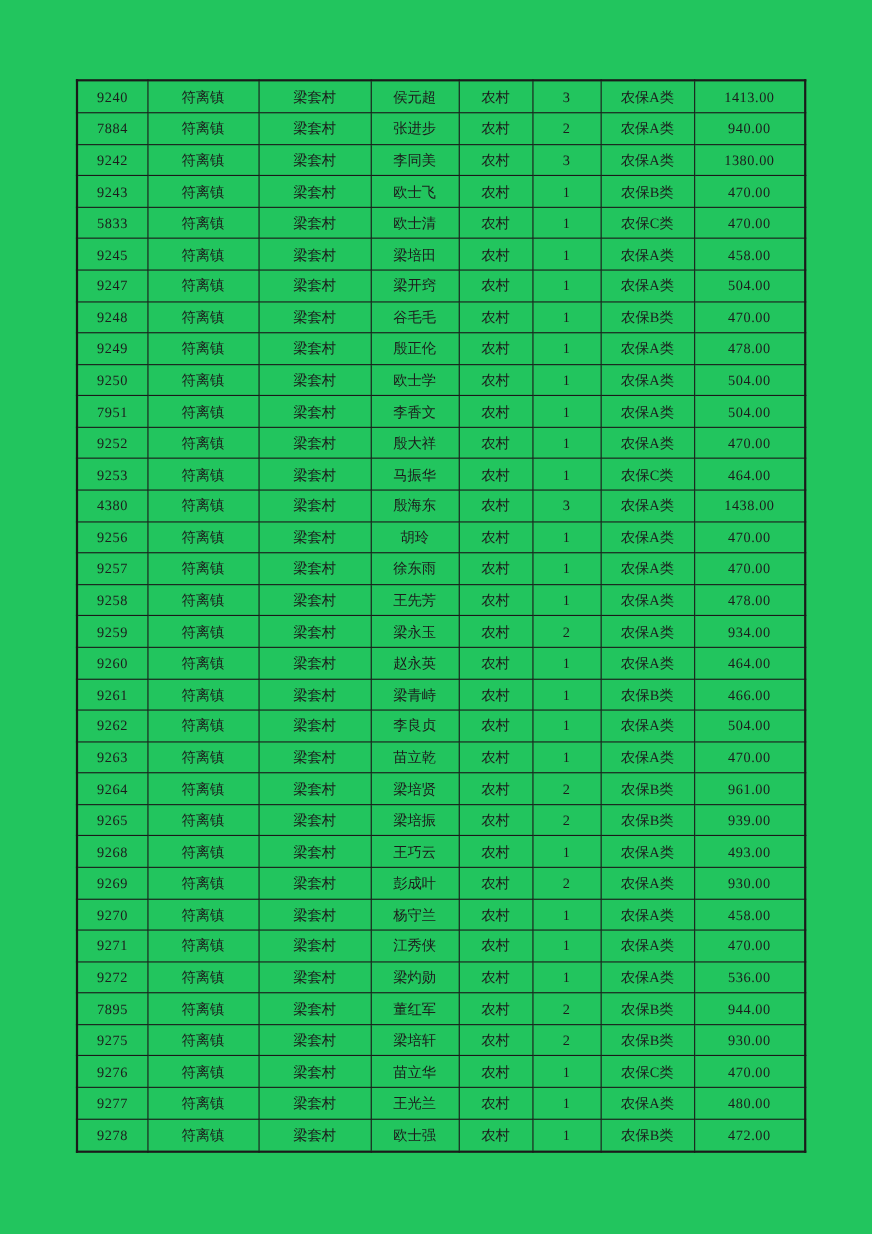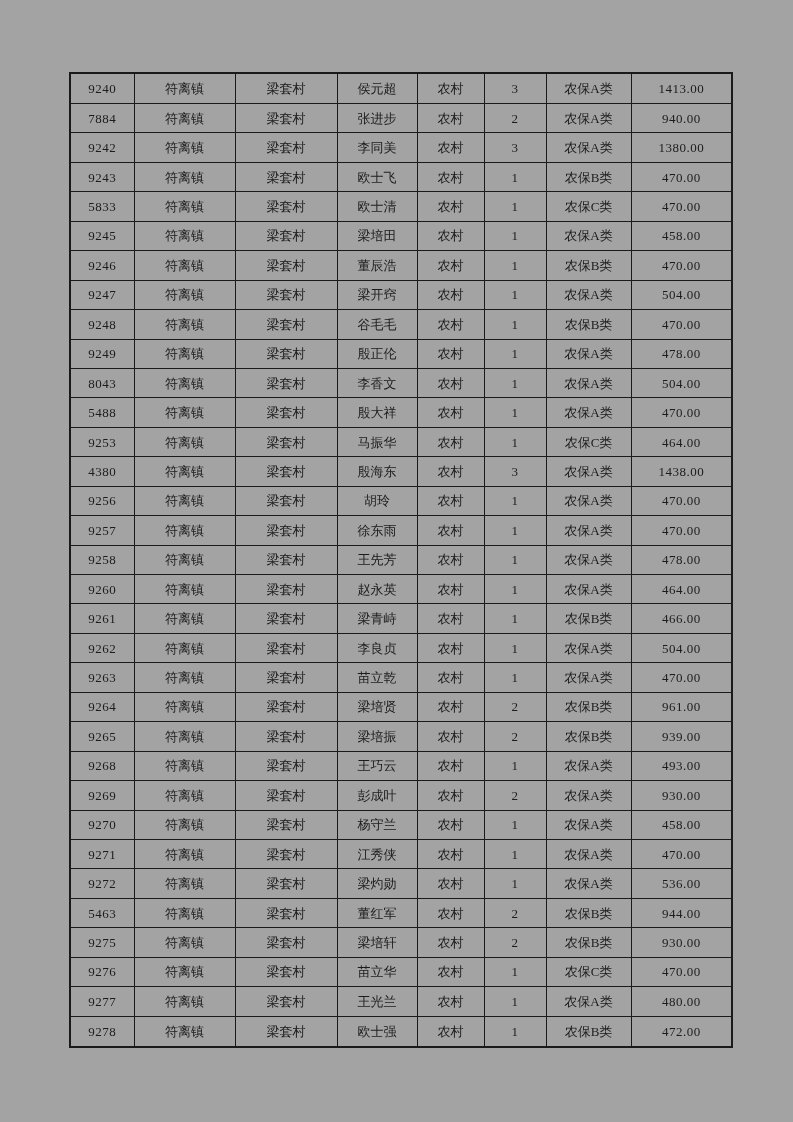--- a/index.html
+++ b/index.html
@@ -13,21 +13,21 @@
     position: relative;
     overflow: hidden;
     font-family: "Liberation Serif", "DejaVu Serif", serif;
     color: #1c1c1c;
   }
   .page {
     position: absolute;
     left: 0; top: 0;
     width: 793px;
     height: 1122px;
-    background: #a3a3a3;
+    background: #22c55e;
   }
   table.benefit-table {
     position: absolute;
     left: 69px;
     top: 72px;
     width: 662px;
     height: 976px;
     border-collapse: collapse;
     table-layout: fixed;
     border: 2px solid #1a1a1a;
@@ -127,30 +127,20 @@
           <td class="num">9245</td>
           <td>符离镇</td>
           <td>梁套村</td>
           <td>梁培田</td>
           <td>农村</td>
           <td class="num">1</td>
           <td>农保A类</td>
           <td class="num">458.00</td>
         </tr>
         <tr>
-          <td class="num">9246</td>
-          <td>符离镇</td>
-          <td>梁套村</td>
-          <td>董辰浩</td>
-          <td>农村</td>
-          <td class="num">1</td>
-          <td>农保B类</td>
-          <td class="num">470.00</td>
-        </tr>
-        <tr>
           <td class="num">9247</td>
           <td>符离镇</td>
           <td>梁套村</td>
           <td>梁开窍</td>
           <td>农村</td>
           <td class="num">1</td>
           <td>农保A类</td>
           <td class="num">504.00</td>
         </tr>
         <tr>
@@ -167,31 +157,41 @@
           <td class="num">9249</td>
           <td>符离镇</td>
           <td>梁套村</td>
           <td>殷正伦</td>
           <td>农村</td>
           <td class="num">1</td>
           <td>农保A类</td>
           <td class="num">478.00</td>
         </tr>
         <tr>
-          <td class="num">8043</td>
+          <td class="num">9250</td>
+          <td>符离镇</td>
+          <td>梁套村</td>
+          <td>欧士学</td>
+          <td>农村</td>
+          <td class="num">1</td>
+          <td>农保A类</td>
+          <td class="num">504.00</td>
+        </tr>
+        <tr>
+          <td class="num">7951</td>
           <td>符离镇</td>
           <td>梁套村</td>
           <td>李香文</td>
           <td>农村</td>
           <td class="num">1</td>
           <td>农保A类</td>
           <td class="num">504.00</td>
         </tr>
         <tr>
-          <td class="num">5488</td>
+          <td class="num">9252</td>
           <td>符离镇</td>
           <td>梁套村</td>
           <td>殷大祥</td>
           <td>农村</td>
           <td class="num">1</td>
           <td>农保A类</td>
           <td class="num">470.00</td>
         </tr>
         <tr>
           <td class="num">9253</td>
@@ -237,20 +237,30 @@
           <td class="num">9258</td>
           <td>符离镇</td>
           <td>梁套村</td>
           <td>王先芳</td>
           <td>农村</td>
           <td class="num">1</td>
           <td>农保A类</td>
           <td class="num">478.00</td>
         </tr>
         <tr>
+          <td class="num">9259</td>
+          <td>符离镇</td>
+          <td>梁套村</td>
+          <td>梁永玉</td>
+          <td>农村</td>
+          <td class="num">2</td>
+          <td>农保A类</td>
+          <td class="num">934.00</td>
+        </tr>
+        <tr>
           <td class="num">9260</td>
           <td>符离镇</td>
           <td>梁套村</td>
           <td>赵永英</td>
           <td>农村</td>
           <td class="num">1</td>
           <td>农保A类</td>
           <td class="num">464.00</td>
         </tr>
         <tr>
@@ -347,21 +357,21 @@
           <td class="num">9272</td>
           <td>符离镇</td>
           <td>梁套村</td>
           <td>梁灼勋</td>
           <td>农村</td>
           <td class="num">1</td>
           <td>农保A类</td>
           <td class="num">536.00</td>
         </tr>
         <tr>
-          <td class="num">5463</td>
+          <td class="num">7895</td>
           <td>符离镇</td>
           <td>梁套村</td>
           <td>董红军</td>
           <td>农村</td>
           <td class="num">2</td>
           <td>农保B类</td>
           <td class="num">944.00</td>
         </tr>
         <tr>
           <td class="num">9275</td>

